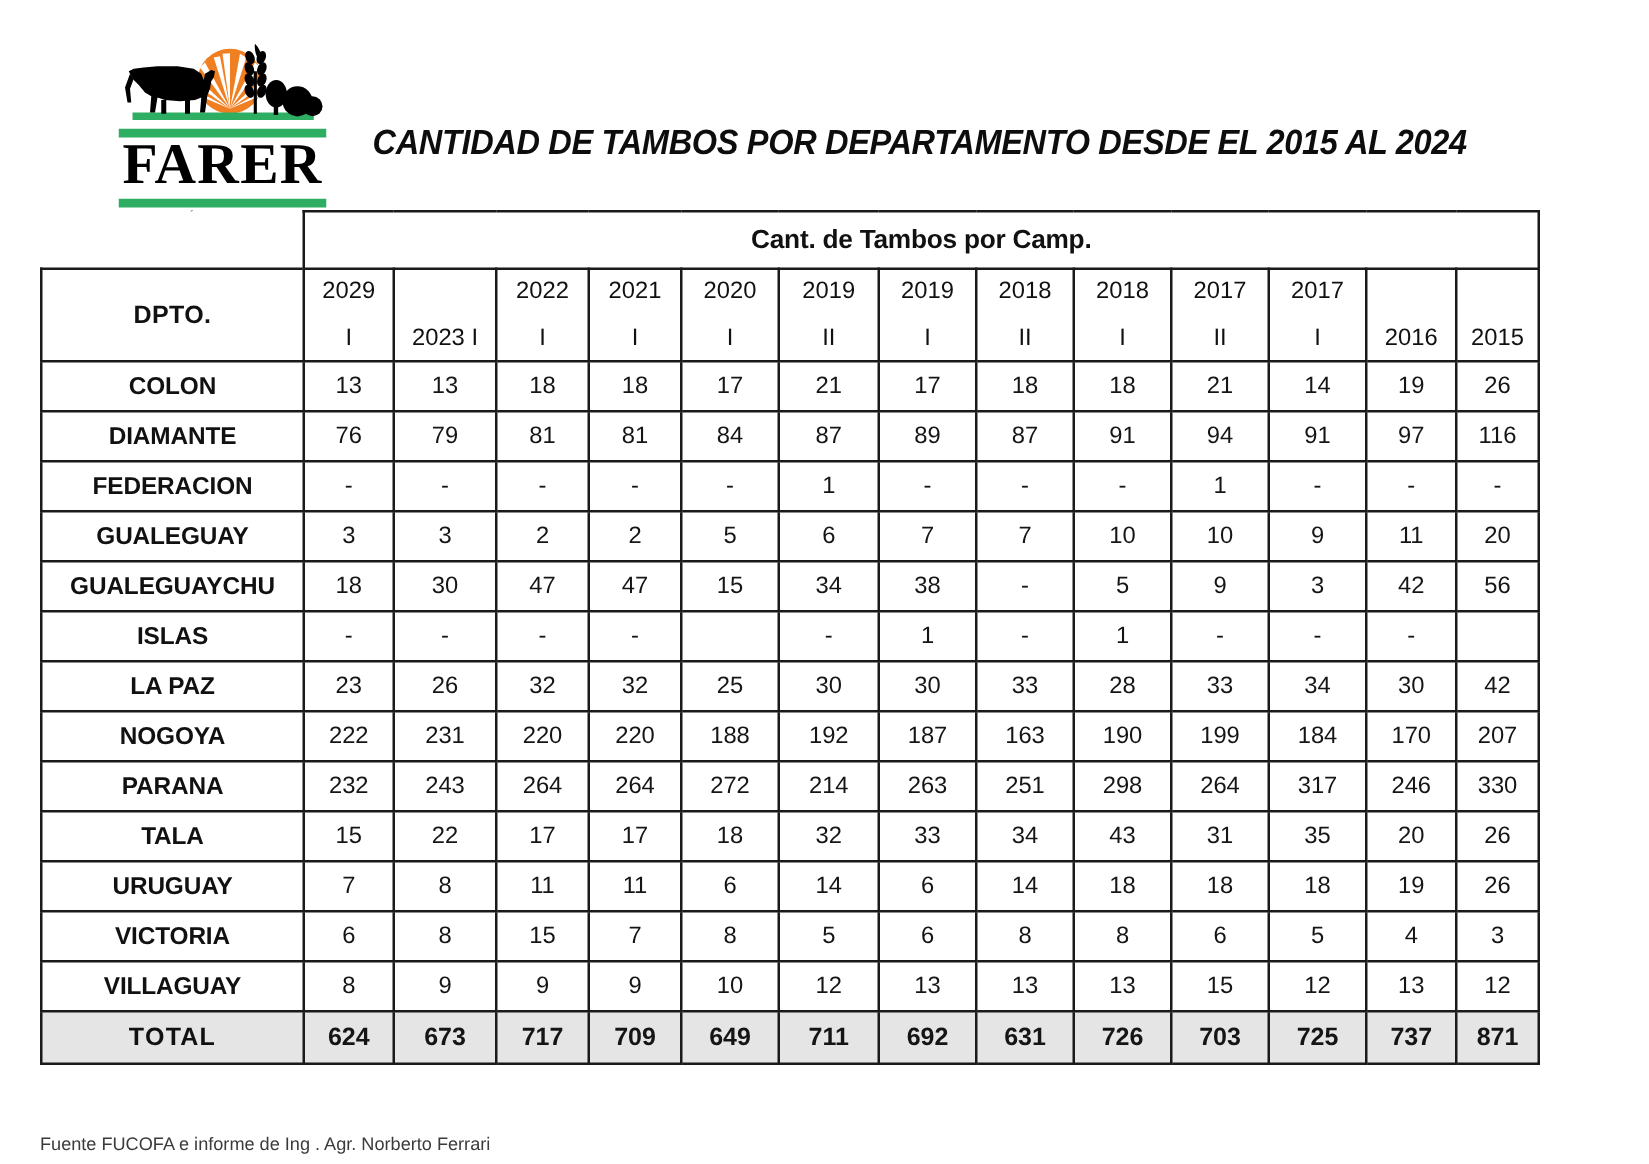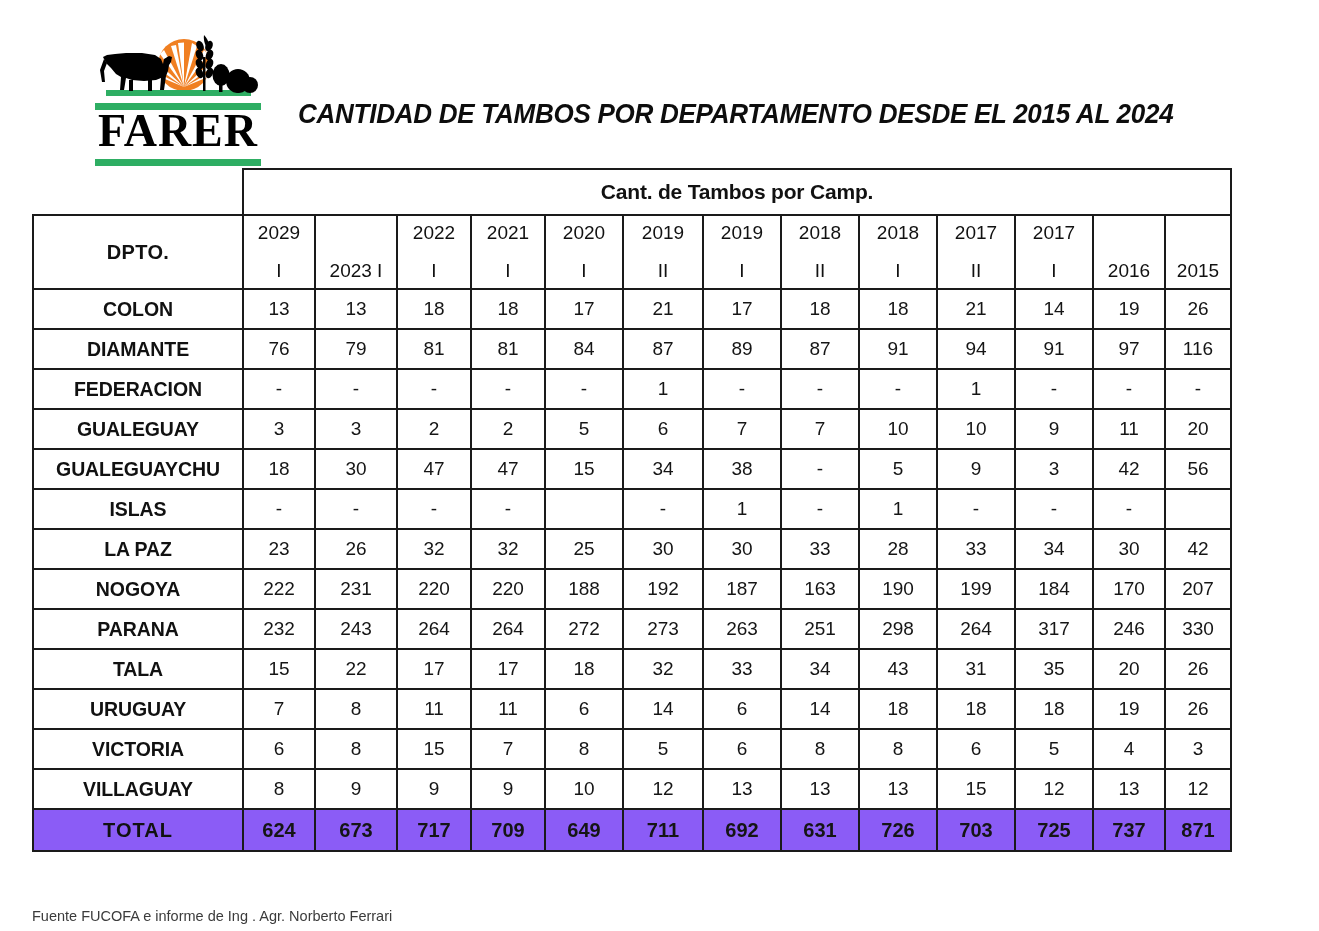--- a/index.html
+++ b/index.html
@@ -152,21 +152,21 @@
     color: #111;
   }
   td.datacell {
     font-size: 19px;
     height: 38px;
     color: #151515;
   }
 
   
   tr.total-row td {
-    background: #8b5cf6;
+    background: #e5e5e5;
     height: 40px;
     font-size: 20px;
     font-weight: bold;
   }
   tr.total-row td.rowlabel { letter-spacing: 1px; }
 
   
   #footer-note {
     position: absolute;
     left: 32px;
@@ -453,21 +453,21 @@
           <td class="datacell">170</td>
           <td class="datacell">207</td>
         </tr>
         <tr>
           <td class="rowlabel">PARANA</td>
           <td class="datacell">232</td>
           <td class="datacell">243</td>
           <td class="datacell">264</td>
           <td class="datacell">264</td>
           <td class="datacell">272</td>
-          <td class="datacell">273</td>
+          <td class="datacell">214</td>
           <td class="datacell">263</td>
           <td class="datacell">251</td>
           <td class="datacell">298</td>
           <td class="datacell">264</td>
           <td class="datacell">317</td>
           <td class="datacell">246</td>
           <td class="datacell">330</td>
         </tr>
         <tr>
           <td class="rowlabel">TALA</td>

